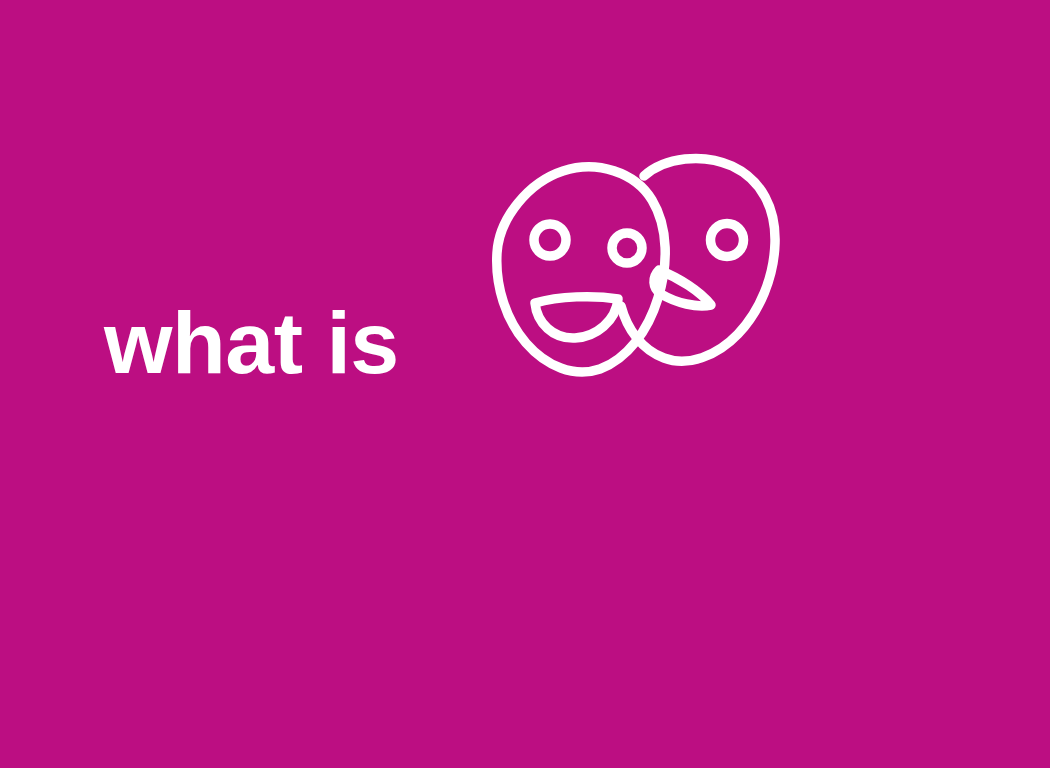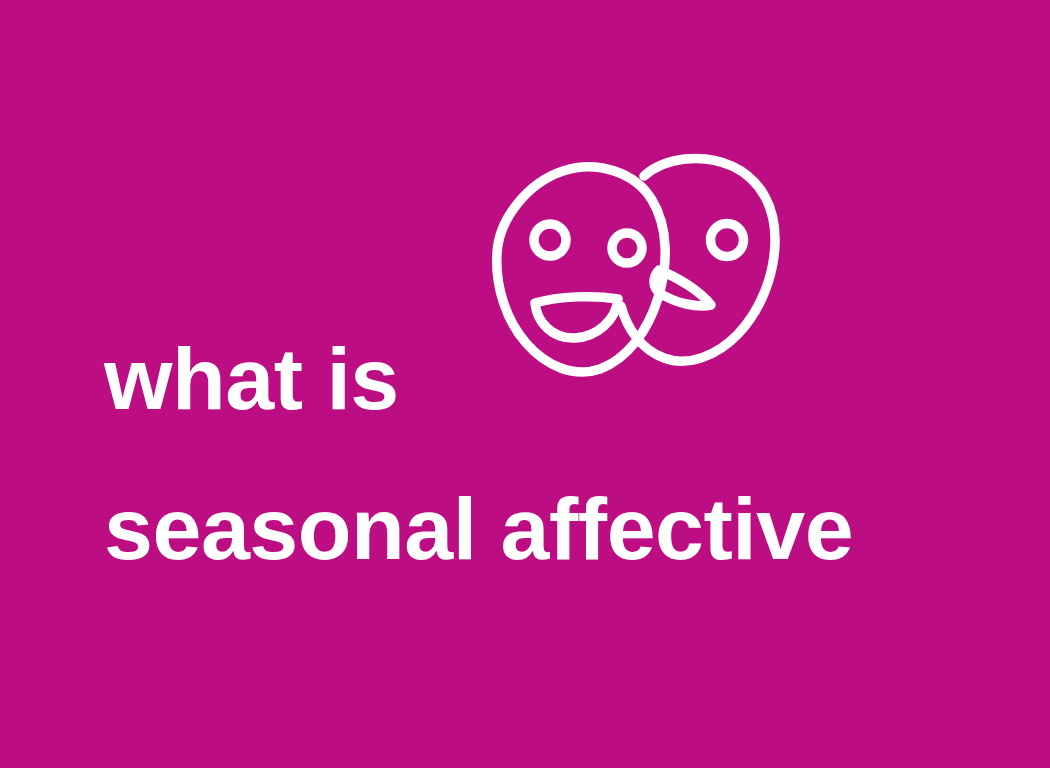--- a/index.html
+++ b/index.html
@@ -32,21 +32,20 @@
 
   #headline .line {
     display: block;
     color: #ffffff;
     font-family: "Liberation Sans", sans-serif;
     font-weight: 700;
     font-size: 88px;
     line-height: 114px;
     letter-spacing: -0.5px;
     white-space: nowrap;
-    margin-top: 36px;
     -webkit-font-smoothing: antialiased;
   }
 
   
   #masks-icon {
     position: absolute;
     left: 484px;
     top: 147px;
     width: 300px;
     height: 236px;
@@ -92,16 +91,15 @@
         <path d="M 51 156
                  C 75 149, 110 148, 134 152
                  C 132 174, 112 190, 91 191
                  C 69 192, 53 176, 51 156 Z"></path>
       </g>
     </svg>
   </div>
 
   <div id="headline">
     <span class="line">what is</span>
-    <span class="line">seasonal affective</span>
   </div>
 
 </div>
 
 </body></html>

